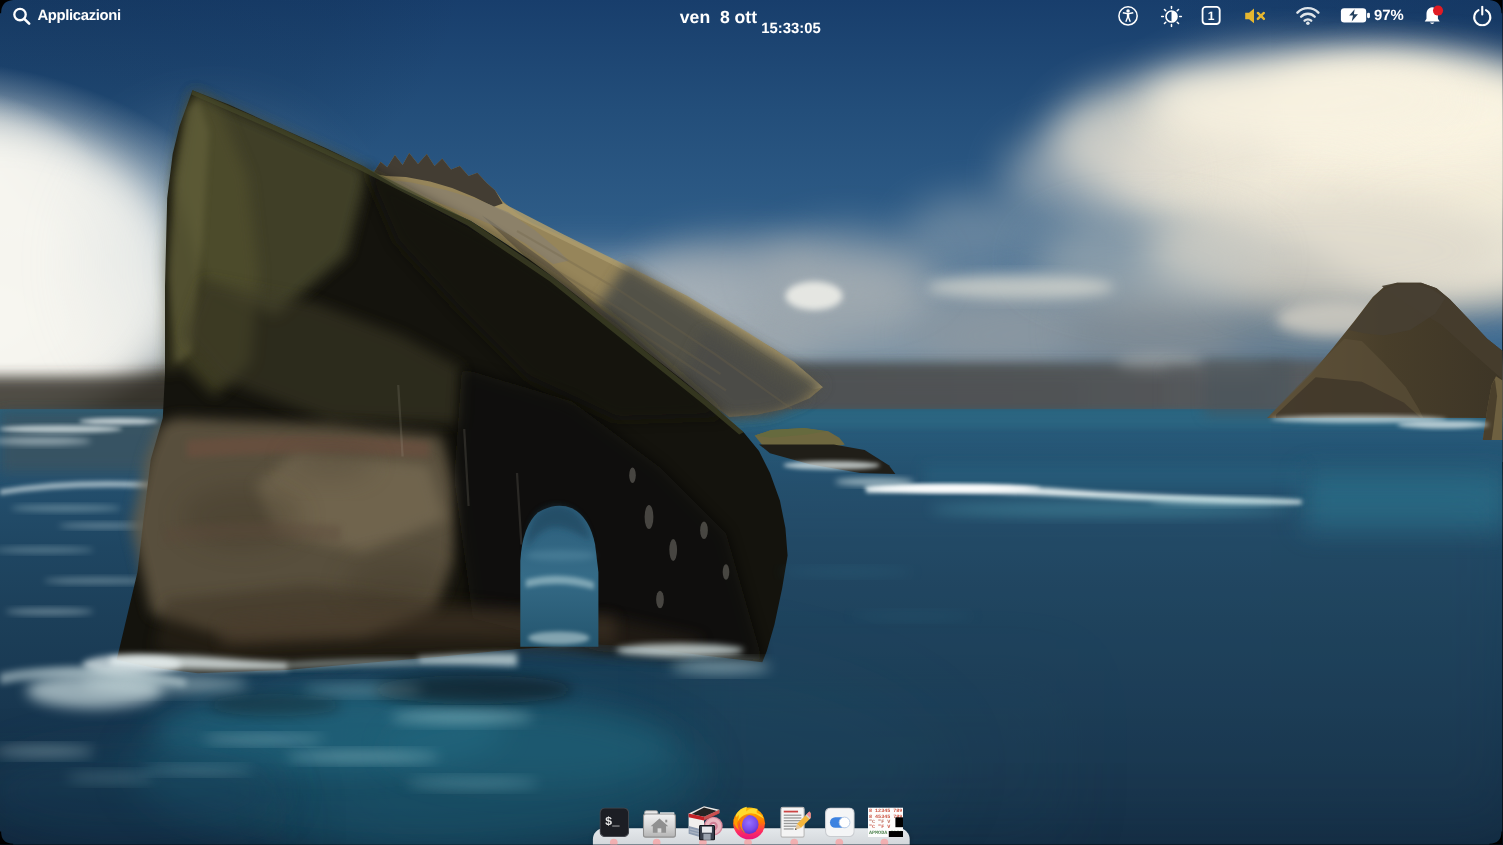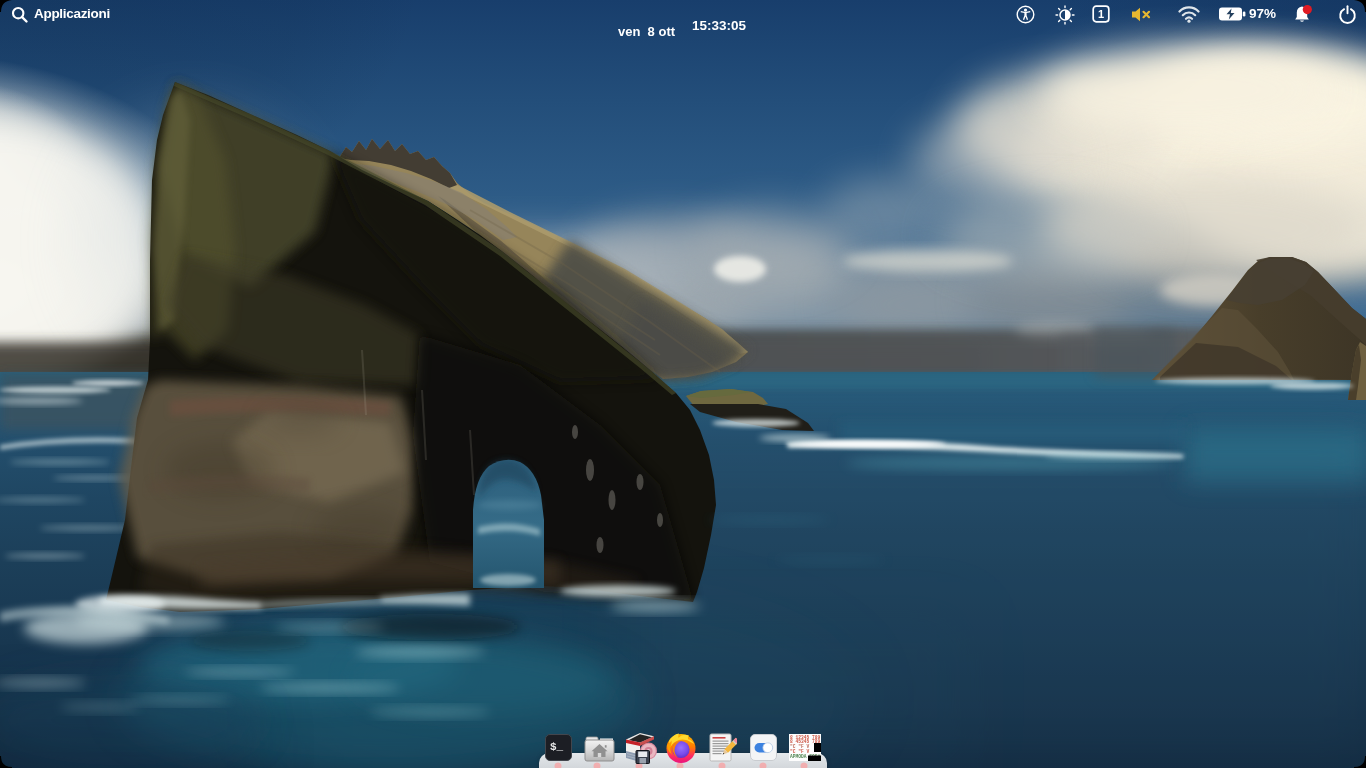--- a/index.html
+++ b/index.html
@@ -271,21 +271,21 @@
 <path d="M0,768 L0,756 L1,756 Q1,767 12,767 L12,768 Z" fill="#000"></path>
 <path d="M1366,768 L1354,768 L1354,767 Q1365,767 1365,756 L1366,756 Z" fill="#000"></path>
 </svg>
 
 <div id="panel">
   <svg class="pt" style="left:10px;top:5px" width="20" height="20" viewBox="0 0 20 20">
     <circle cx="8.2" cy="8.2" r="5.2" fill="none" stroke="#fff" stroke-width="2.1"></circle>
     <line x1="12.1" y1="12.1" x2="16.5" y2="16.5" stroke="#fff" stroke-width="2.4" stroke-linecap="round"></line>
   </svg>
   <div class="pt" style="left:34px;top:6px;font-size:13.5px;letter-spacing:-0.3px;">Applicazioni</div>
-  <div class="pt" style="left:618px;top:24px;font-size:13px;">ven&nbsp; 8 ott</div>
+  <div class="pt" style="left:618px;top:8px;font-size:16px;">ven&nbsp; 8 ott</div>
   <div class="pt" style="left:692px;top:18px;font-size:13.5px;">15:33:05</div>
 
   <svg class="pt" style="left:1016px;top:5px" width="19" height="19" viewBox="0 0 19 19">
     <circle cx="9.5" cy="9.5" r="8.3" fill="none" stroke="#fff" stroke-width="1.4"></circle>
     <circle cx="9.5" cy="5.1" r="1.6" fill="#fff"></circle>
     <path d="M4.6,7.2 L8.4,8 L8.4,10.6 L6.9,14.6 L8.1,15.1 L9.5,11.4 L10.9,15.1 L12.1,14.6 L10.6,10.6 L10.6,8 L14.4,7.2 L14.1,6 L9.5,6.9 L4.9,6 Z" fill="#fff"></path>
   </svg>
 
   <svg class="pt" style="left:1055px;top:5px" width="20" height="20" viewBox="0 0 20 20">
     <circle cx="10" cy="10" r="5" fill="none" stroke="#fff" stroke-width="1.5"></circle>

